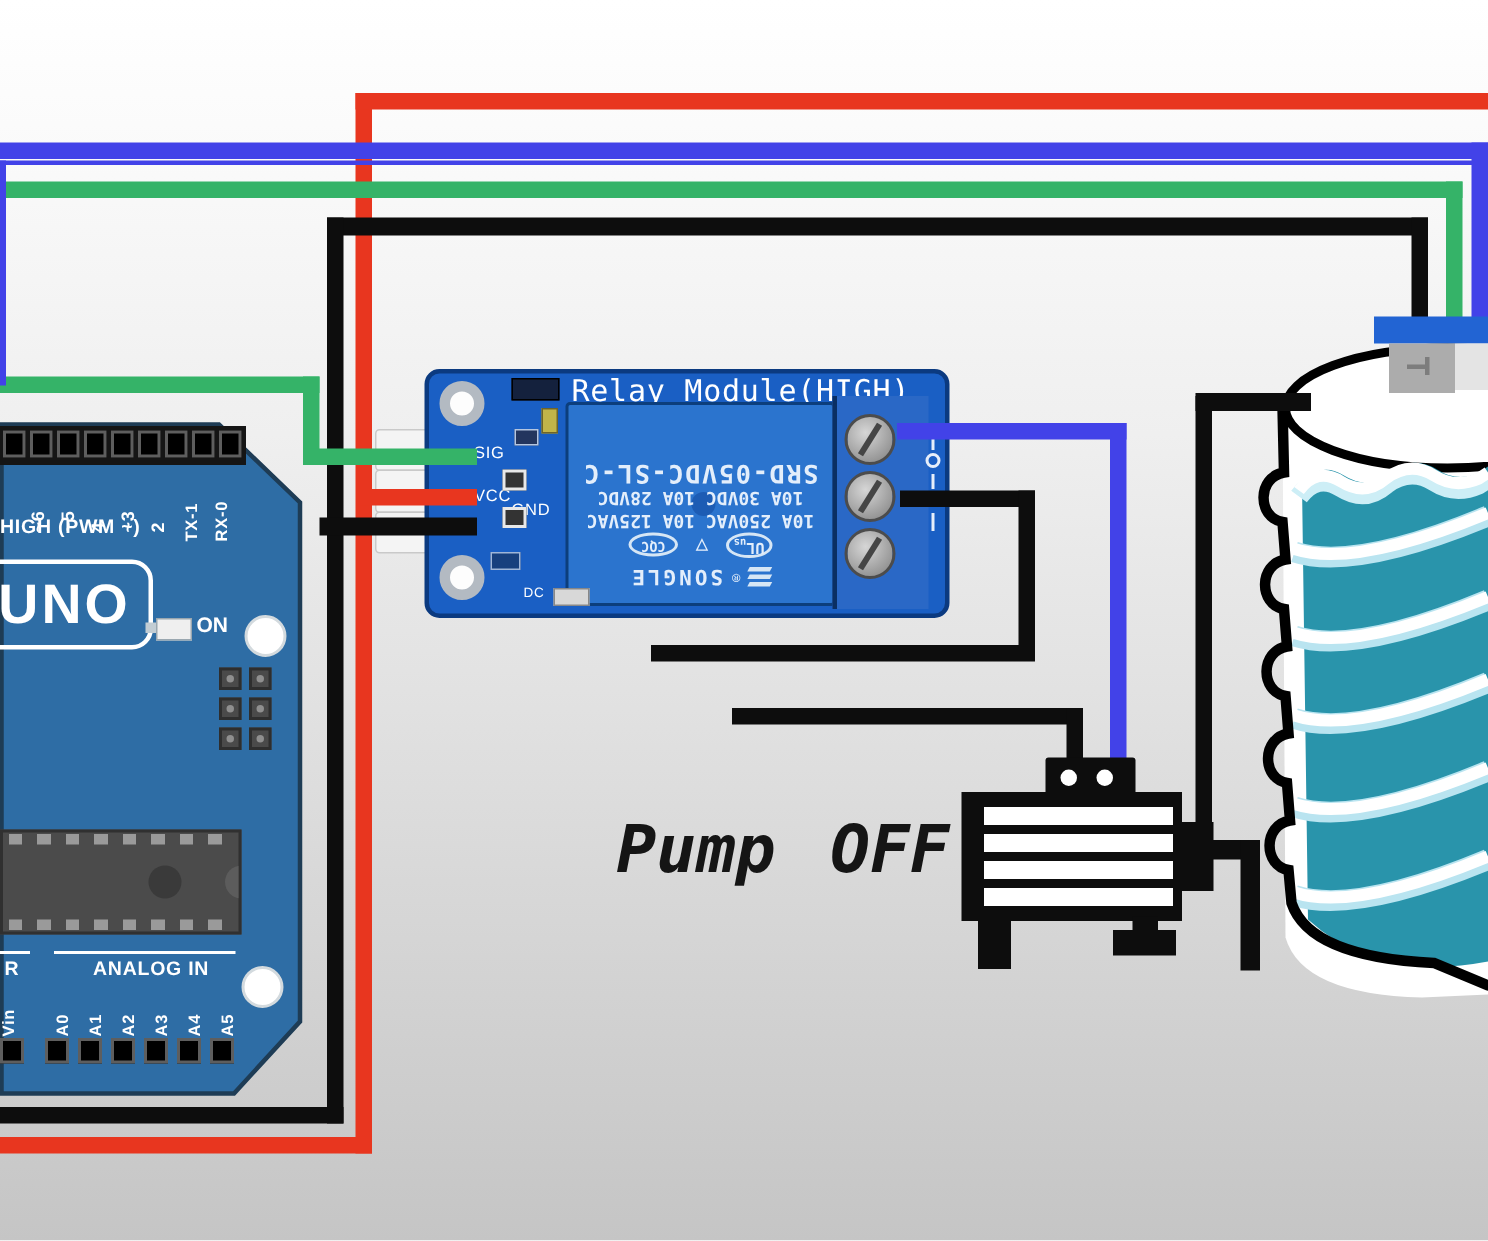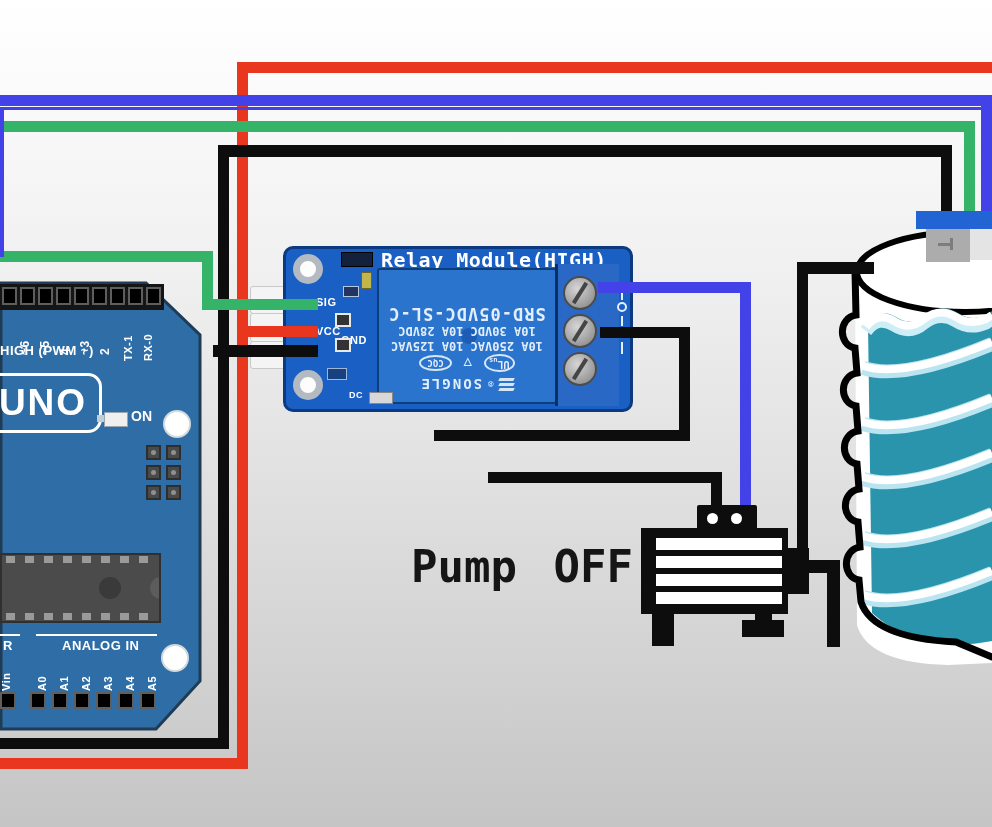--- a/index.html
+++ b/index.html
@@ -41,21 +41,21 @@
   .logorow{display:flex;gap:12px;align-items:center;margin-top:4px;}
   .brandrow{display:flex;gap:6px;align-items:center;margin-top:3px;}
   .ulmark{border:2px solid #d6e6f5;border-radius:50%;padding:0 3px;font-size:10px;font-weight:bold;}
   .cqc{border:2px solid #d6e6f5;border-radius:50%;padding:1px 6px;font-size:9px;font-weight:bold;}
   .bars span{display:block;width:15px;height:3px;background:#d6e6f5;margin:2px 0;transform:skewX(-28deg);}
   .screw{position:absolute;width:34px;height:34px;border-radius:50%;
          background:radial-gradient(circle at 40% 35%,#d6d6d6,#7f7f7f);border:2px solid #4c4c4c;
          box-sizing:border-box;display:flex;align-items:center;justify-content:center;}
   .screw i{display:block;width:4px;height:24px;background:#454545;transform:rotate(32deg);}
   .term-icon{position:absolute;width:10px;height:10px;border:2px solid #e6eefa;border-radius:50%;box-sizing:border-box;}
-  .relay-lab{position:absolute;color:#fff;font-size:11px;font-weight:bold;letter-spacing:.5px;}
+  .relay-lab{position:absolute;color:#fff;font-size:11px;font-weight:normal;letter-spacing:.5px;}
   .conn{position:absolute;background:#f4f4f4;border:1px solid #c9c9c9;border-radius:3px;z-index:2;}
   
   .pump{position:absolute;z-index:6;background:#0d0d0d;}
   
   .sensor{position:absolute;z-index:7;}
   .annotation{position:absolute;color:#151515;font-weight:bold;z-index:8;}
 </style>
 </head>
 <body>
 
@@ -195,21 +195,21 @@
 
   <div class="conn" style="left:250px;top:286px;width:62px;height:26px;"></div>
   <div class="conn" style="left:250px;top:313px;width:62px;height:27px;"></div>
   <div class="conn" style="left:250px;top:341px;width:62px;height:26px;"></div>
 
   <div class="relay">
     <div class="relay-pcb"></div>
     <div class="hole" style="left:10px;top:8px;"></div>
     <div class="hole" style="left:10px;top:124px;"></div>
     <div class="abs" style="left:58px;top:6px;width:30px;height:13px;background:#14213d;border:1px solid #000;"></div>
-    <div class="boardtxt mono" style="left:98px;top:2px;font-size:20px;font-weight:bold;letter-spacing:.5px;">Relay Module(HIGH)</div>
+    <div class="boardtxt mono" style="left:98px;top:2px;font-size:20px;font-weight:normal;letter-spacing:.5px;">Relay Module(HIGH)</div>
     <div class="relay-box">
       <div class="abs" style="left:82px;top:58px;width:16px;height:16px;border-radius:50%;background:#1d5cb4;"></div>
       <div class="flip mono">
         <div class="rl1">SRD-05VDC-SL-C</div>
         <div class="rl2">10A 30VDC 10A 28VDC</div>
         <div class="rl2">10A 250VAC 10A 125VAC</div>
         <div class="logorow">
           <span class="ulmark"><span>UL</span><sub style="font-size:7px;">us</sub></span>
           <span style="font-size:14px;">▽</span>
           <span class="cqc">CQC</span>
@@ -261,15 +261,15 @@
       <div style="height:12px;background:#fff;"></div>
       <div style="height:12px;background:#fff;"></div>
       <div style="height:12px;background:#fff;"></div>
       <div style="height:12px;background:#fff;"></div>
     </div>
   </div>
   <div class="pump" style="left:652px;top:612px;width:22px;height:34px;"></div>
   <div class="pump" style="left:755px;top:611px;width:17px;height:11px;"></div>
   <div class="pump" style="left:742px;top:620px;width:42px;height:17px;"></div>
 
-  <div class="annotation mono" style="left:411px;top:541px;font-size:44px;word-spacing:10px;">Pump OFF</div>
+  <div class="annotation mono" style="left:411px;top:541px;font-size:44px;word-spacing:10px;font-style:italic;">Pump OFF</div>
 
 </div>
 
 </body></html>

